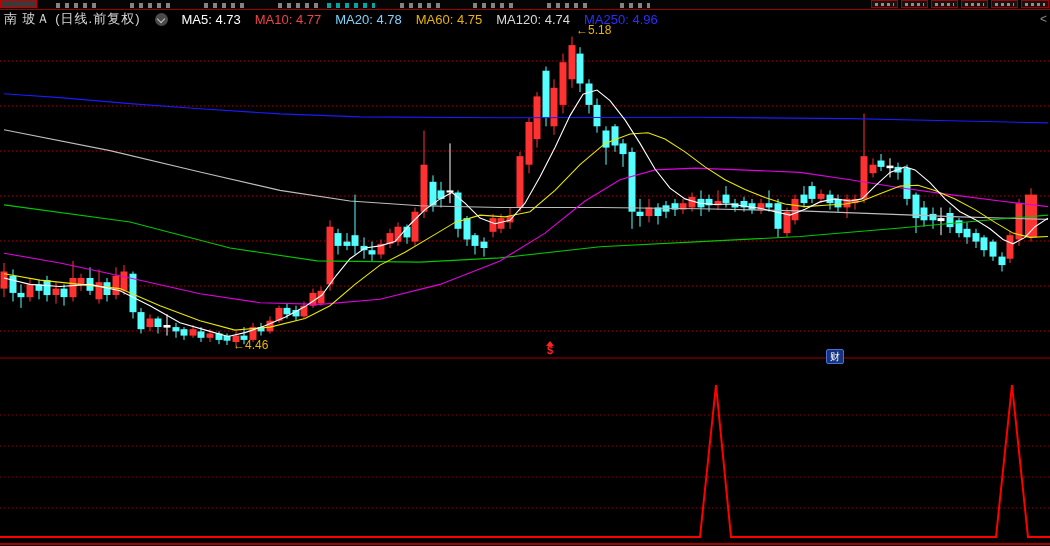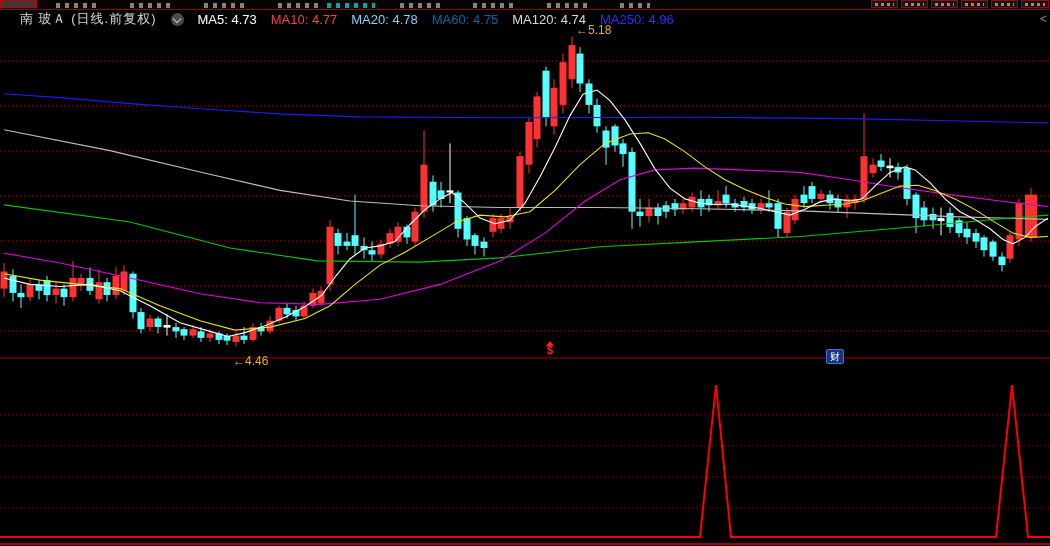--- a/index.html
+++ b/index.html
@@ -9,21 +9,21 @@
   .menubar{position:absolute;left:0;top:0;width:1050px;height:9px;background:#050505;}
   .menubar-rule{position:absolute;left:0;top:9px;width:1050px;height:1px;background:#9e0000;}
   .logo-box{position:absolute;left:0;top:0;width:37px;height:8px;background:#3a3a3a;border:1px solid #c00000;box-sizing:border-box;}
   .menu-frag{position:absolute;top:3px;height:5px;width:44px;
              background:repeating-linear-gradient(90deg,#9a9a9a 0 4px,transparent 4px 9px);opacity:.85;}
   .menu-frag.cyan{background:repeating-linear-gradient(90deg,#00c2c2 0 4px,transparent 4px 9px);}
   .tb-btn{position:absolute;top:0;width:27px;height:8px;border:1px solid #a40000;background:#141414;box-sizing:border-box;}
   .tb-btn i{display:block;margin:2px 3px;height:3px;background:repeating-linear-gradient(90deg,#8f8f8f 0 3px,transparent 3px 6px);}
   
   .quotebar{position:absolute;left:0;top:10px;width:1050px;height:18px;display:flex;align-items:center;
-            gap:14px;padding-left:20px;box-sizing:border-box;font-size:13px;}
+            gap:14px;padding-left:4px;box-sizing:border-box;font-size:13px;}
   .title{color:#d8d8d8;letter-spacing:1px;white-space:nowrap;}
   .ma{white-space:nowrap;font-size:13px;}
   .chev{width:13px;height:13px;border-radius:50%;background:#4a4a4a;position:relative;flex:0 0 auto;display:inline-block;}
   .chev::after{content:"";position:absolute;left:3.5px;top:3px;width:5px;height:5px;
                border-right:1.6px solid #c8c8c8;border-bottom:1.6px solid #c8c8c8;transform:rotate(45deg);}
   .collapse{position:absolute;right:3px;top:12px;color:#8c8c8c;font-size:12px;}
   
   svg.kchart{position:absolute;left:0;top:0;}
   .anno{position:absolute;color:#eab308;font-size:12px;white-space:nowrap;}
   .marker-dollar{position:absolute;left:543px;top:341px;width:14px;text-align:center;}
@@ -73,21 +73,21 @@
       </div>
   </div>
   <div class="menubar-rule"></div>
 
   <div class="quotebar">
     <span class="title">南 玻Ａ (日线.前复权)</span>
     <span class="chev"></span>
     <span class="ma" style="color:#ffffff">MA5: 4.73</span>
     <span class="ma" style="color:#ef4444">MA10: 4.77</span>
     <span class="ma" style="color:#7dd3fc">MA20: 4.78</span>
-    <span class="ma" style="color:#0369a1">MA60: 4.75</span>
+    <span class="ma" style="color:#eab308">MA60: 4.75</span>
     <span class="ma" style="color:#d8d8d8">MA120: 4.74</span>
     <span class="ma" style="color:#2d2dff">MA250: 4.96</span>
   </div>
   <span class="collapse">&lt;</span>
 
   <svg class="kchart" id="kchart" width="1050" height="546">
       <g>
         <line x1="0" x2="1050" y1="61" y2="61" stroke="#be0000" stroke-width="1" stroke-dasharray="1 3"></line>
         <line x1="0" x2="1050" y1="106" y2="106" stroke="#be0000" stroke-width="1" stroke-dasharray="1 3"></line>
         <line x1="0" x2="1050" y1="151" y2="151" stroke="#be0000" stroke-width="1" stroke-dasharray="1 3"></line>
@@ -351,21 +351,21 @@
         <line x1="0" x2="1050" y1="415" y2="415" stroke="#9a0000" stroke-width="1" stroke-dasharray="1 3"></line>
         <line x1="0" x2="1050" y1="446" y2="446" stroke="#9a0000" stroke-width="1" stroke-dasharray="1 3"></line>
         <line x1="0" x2="1050" y1="477" y2="477" stroke="#9a0000" stroke-width="1" stroke-dasharray="1 3"></line>
         <line x1="0" x2="1050" y1="508" y2="508" stroke="#9a0000" stroke-width="1" stroke-dasharray="1 3"></line>
       </g>
       <polyline points="0,537 700,537 716,385 731,537 996,537 1012,385 1028,537 1050,537" fill="none" stroke="#ff0000" stroke-width="2"></polyline>
       <line x1="0" x2="1050" y1="544" y2="544" stroke="#a40000" stroke-width="2"></line>
     </svg>
 
   <span class="anno" style="left:576px;top:23px">←5.18</span>
-  <span class="anno" style="left:233px;top:354px">←4.46</span>
+  <span class="anno" style="left:233px;top:338px">←4.46</span>
   <div class="marker-dollar">
     <div class="tri"></div>
     <div class="sym">$</div>
   </div>
   <div class="marker-cai">财</div>
 
 
 </div>
 
 </body></html>

